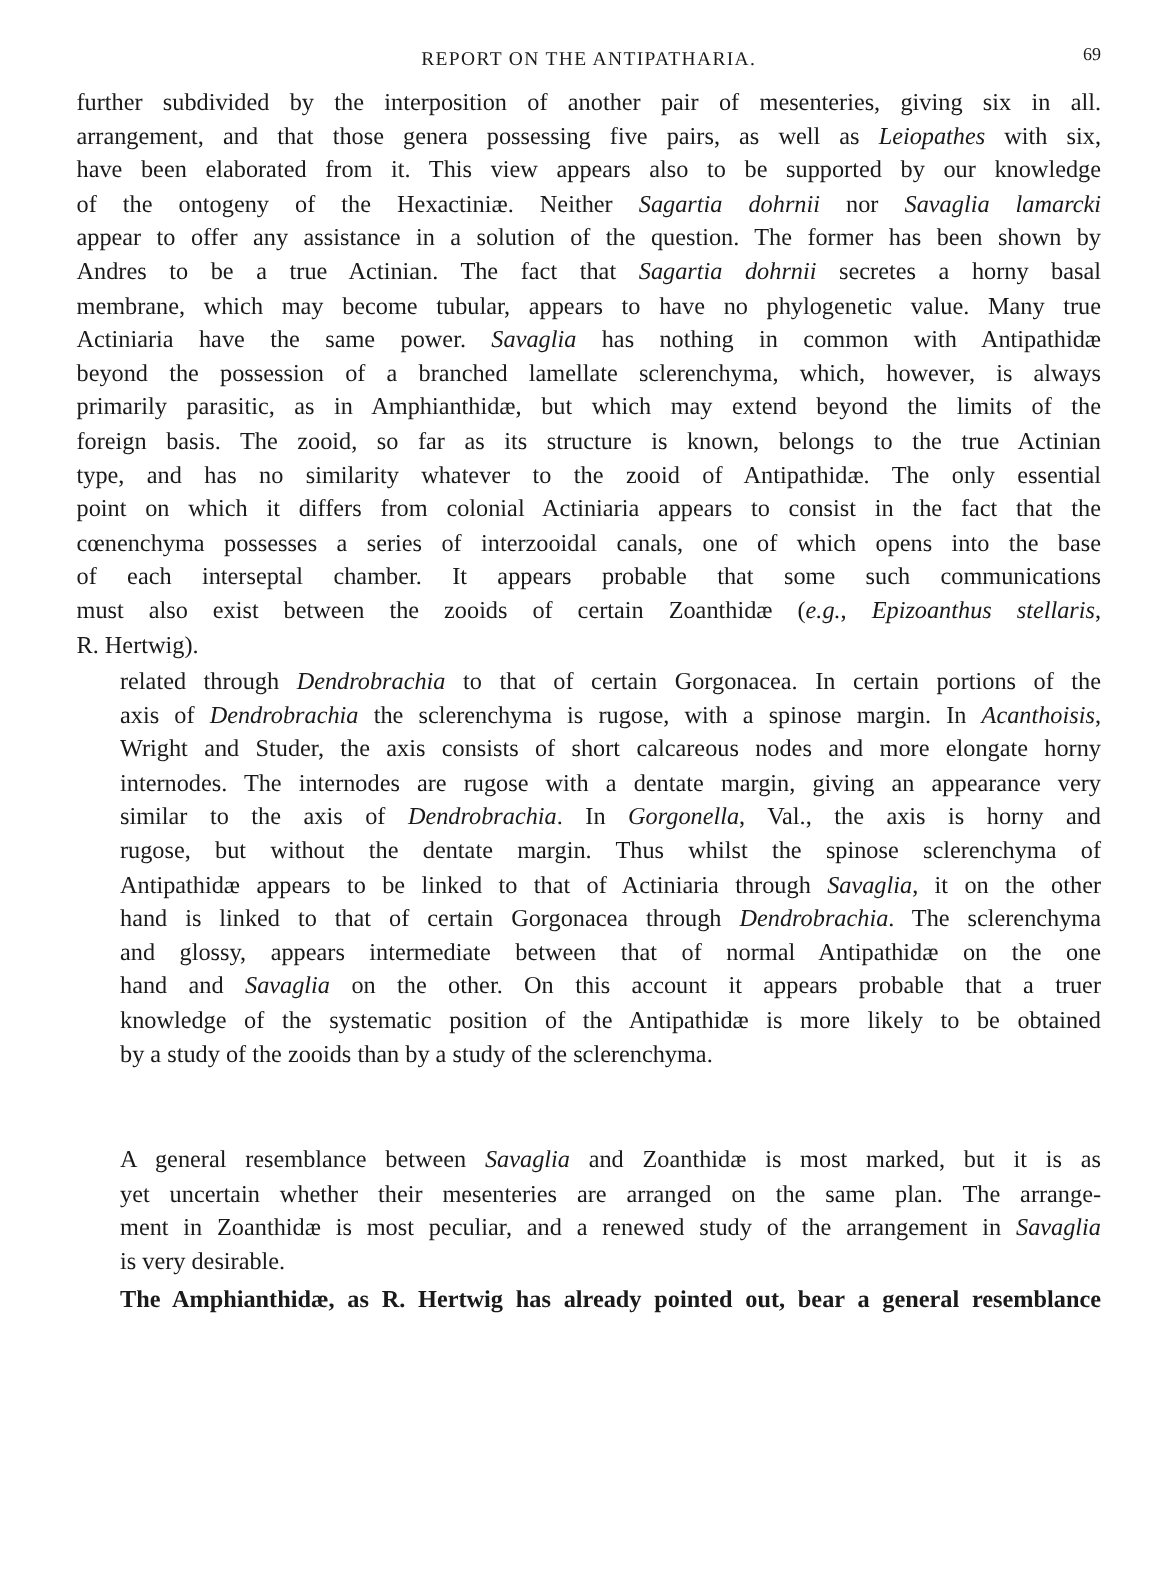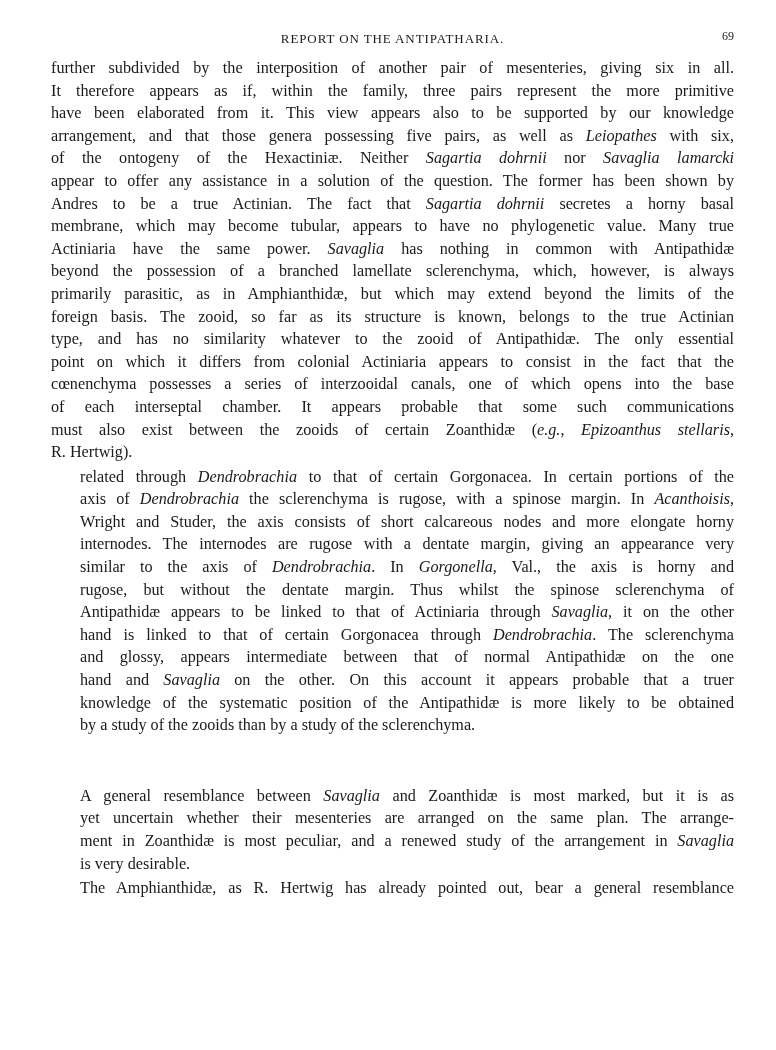--- a/index.html
+++ b/index.html
@@ -26,23 +26,22 @@
 <body>
 
 <div class="page">
   <div class="running-head">
     <span class="running-title">REPORT ON THE ANTIPATHARIA.</span>
     <span class="page-number">69</span>
   </div>
   <div class="body-text" id="body-text">
       <div class="para">
         <span class="line"><span>further subdivided by the interposition of another pair of mesenteries, giving six in all.</span></span>
-        <span class="line"><span>It therefore appears as if, within the family, three pairs represent the more primitive</span></span>
+        <span class="line"><span>arrangement, and that those genera possessing five pairs, as well as </span><i>Leiopathes</i><span> with six,</span></span>
         <span class="line"><span>have been elaborated from it.  This view appears also to be supported by our knowledge</span></span>
-        <span class="line"><span>arrangement, and that those genera possessing five pairs, as well as </span><i>Leiopathes</i><span> with six,</span></span>
         <span class="line"><span>of the ontogeny of the Hexactiniæ.  Neither </span><i>Sagartia dohrnii</i><span> nor </span><i>Savaglia lamarcki</i></span>
         <span class="line"><span>appear to offer any assistance in a solution of the question.  The former has been shown by</span></span>
         <span class="line"><span>Andres to be a true Actinian.  The fact that </span><i>Sagartia dohrnii</i><span> secretes a horny basal</span></span>
         <span class="line"><span>membrane, which may become tubular, appears to have no phylogenetic value.  Many true</span></span>
         <span class="line"><span>Actiniaria have the same power.  </span><i>Savaglia</i><span> has nothing in common with Antipathidæ</span></span>
         <span class="line"><span>beyond the possession of a branched lamellate sclerenchyma, which, however, is always</span></span>
         <span class="line"><span>primarily parasitic, as in Amphianthidæ, but which may extend beyond the limits of the</span></span>
         <span class="line"><span>foreign basis.  The zooid, so far as its structure is known, belongs to the true Actinian</span></span>
         <span class="line"><span>type, and has no similarity whatever to the zooid of Antipathidæ.  The only essential</span></span>
         <span class="line"><span>point on which it differs from colonial Actiniaria appears to consist in the fact that the</span></span>
@@ -64,17 +63,17 @@
         <span class="line"><span>hand and </span><i>Savaglia</i><span> on the other.  On this account it appears probable that a truer</span></span>
         <span class="line"><span>knowledge of the systematic position of the Antipathidæ is more likely to be obtained</span></span>
         <span class="line last"><span>by a study of the zooids than by a study of the sclerenchyma.</span></span>
       </div>
       <div class="para indent" style="margin-top: 2px;">
         <span class="line" style="text-indent: 29px; margin-top: 48px;"><span>A general resemblance between </span><i>Savaglia</i><span> and Zoanthidæ is most marked, but it is as</span></span>
         <span class="line"><span>yet uncertain whether their mesenteries are arranged on the same plan.  The arrange-</span></span>
         <span class="line"><span>ment in Zoanthidæ is most peculiar, and a renewed study of the arrangement in </span><i>Savaglia</i></span>
         <span class="line last"><span>is very desirable.</span></span>
       </div>
-      <div class="para indent" style="margin-top: 2px;">
+      <div class="para indent" style="margin-top: 2px; font-weight: bold;">
         <span class="line" style="text-indent: 29px;"><span>The Amphianthidæ, as R. Hertwig has already pointed out, bear a general resemblance</span></span>
       </div>
     </div>
 </div>
 
 </body></html>

